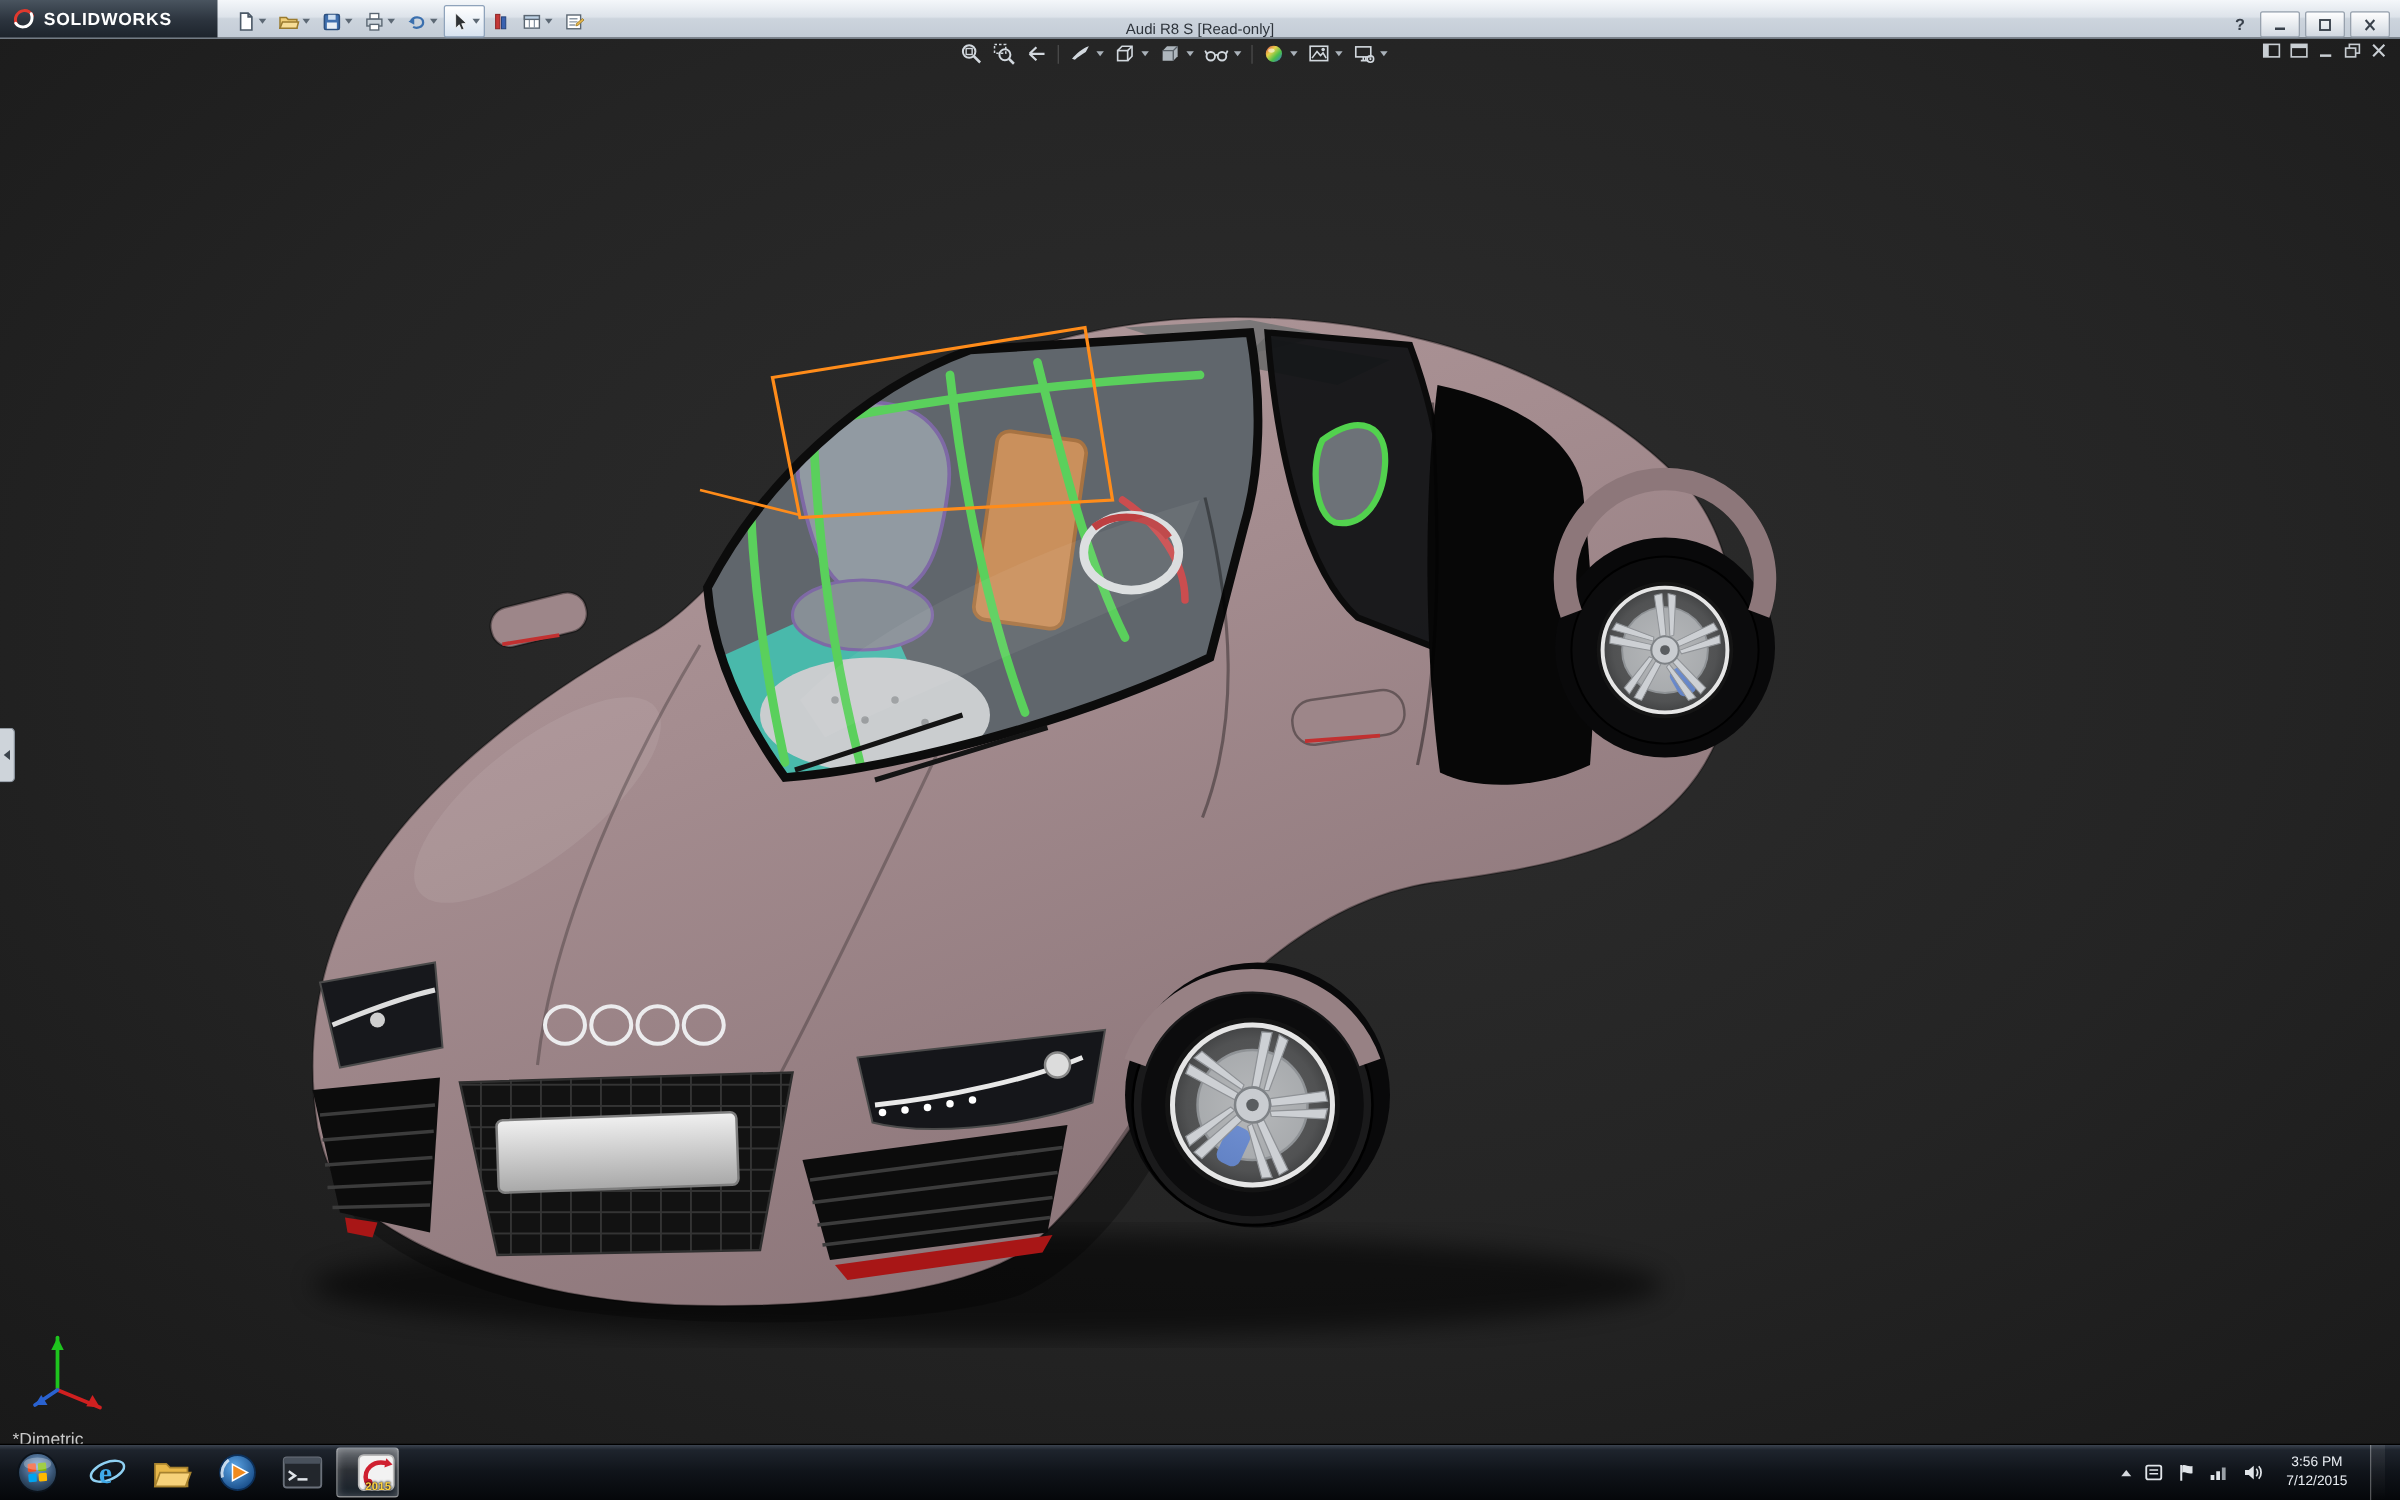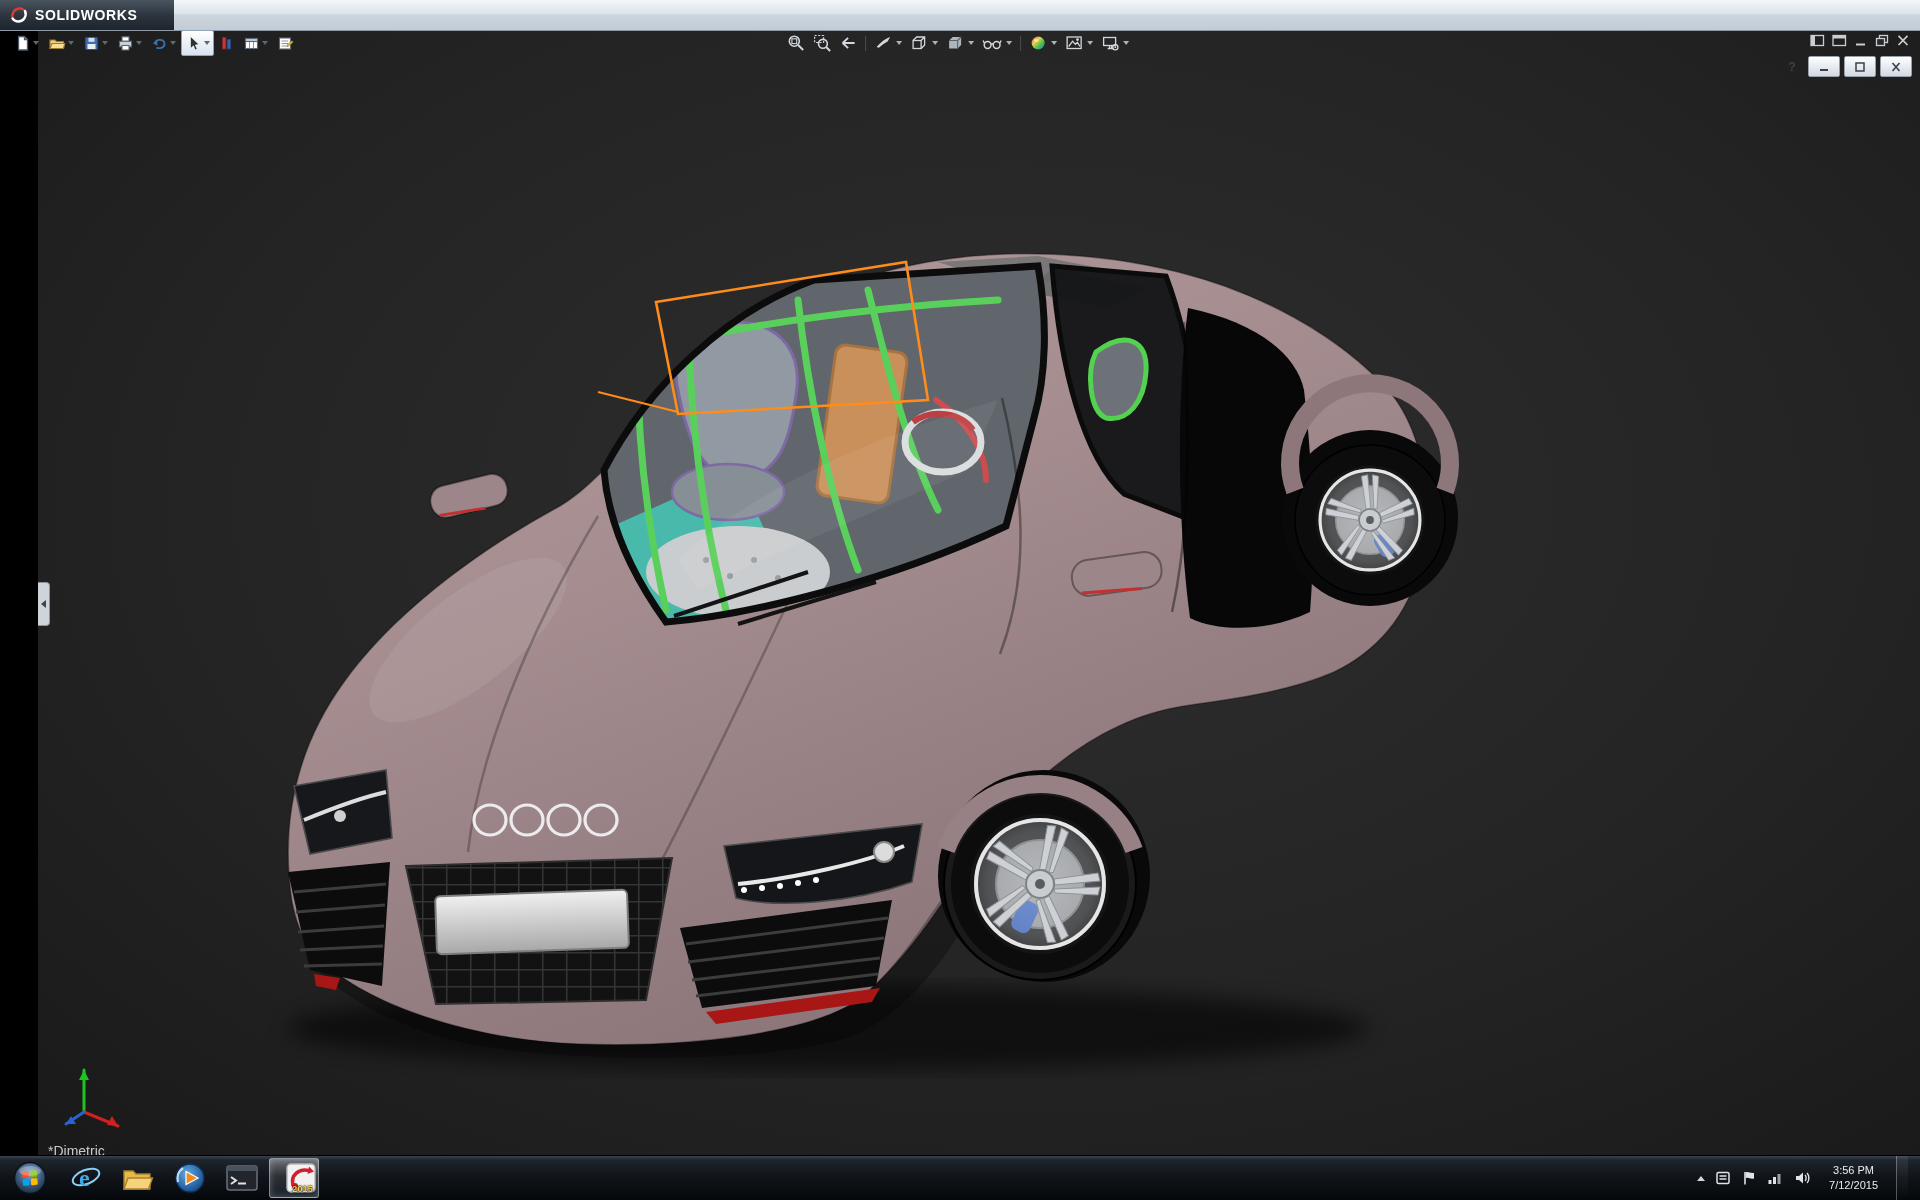--- a/index.html
+++ b/index.html
@@ -2,38 +2,38 @@
 <html><head>
 <meta charset="utf-8">
 <style>
   html,body{margin:0;padding:0;}
   body{width:1920px;height:1200px;position:relative;overflow:hidden;background:#000;
        font-family:"Liberation Sans",sans-serif;-webkit-font-smoothing:antialiased;}
 
   
   .titlebar{position:absolute;top:0;left:0;right:0;height:30px;
     background:linear-gradient(#f4f7fa,#dde3ea 45%,#ccd4dd 50%,#c3ccd6);
-    border-bottom:1px solid #8f9aa6;display:flex;align-items:flex-start;z-index:30;flex-direction:column;}
+    border-bottom:1px solid #8f9aa6;display:flex;align-items:flex-end;z-index:30;}
   .sw-logo{height:100%;width:174px;flex:0 0 auto;
     background:linear-gradient(180deg,#49545f,#2b333d 55%,#1d242c);
     display:flex;align-items:center;gap:7px;padding:0 10px;box-sizing:border-box;}
   .brand{color:#fff;font-weight:bold;font-size:14px;letter-spacing:.6px;}
   .tb-icons{display:flex;align-items:center;padding-left:10px;gap:1px;}
   .tb-btn{height:24px;display:flex;align-items:center;padding:0 3px;border-radius:2px;border:1px solid transparent;}
   .tb-btn.active{border-color:#8fa3bb;background:linear-gradient(#ffffff,#d8e3f0);}
   .caret{width:0;height:0;border-left:3px solid transparent;border-right:3px solid transparent;border-top:4px solid #5c6874;margin-left:2px;}
   .window-title{position:absolute;left:300px;right:300px;text-align:center;font-size:12px;color:#2e343b;pointer-events:none;}
   .caption{margin-left:auto;display:flex;align-items:center;gap:4px;padding-right:8px;z-index:2;}
   .help{font-size:13px;color:#39414b;font-weight:bold;padding:0 8px;}
   .cap-btn{width:30px;height:19px;border:1px solid #97a1ad;border-radius:2px;
     background:linear-gradient(#fefefe,#d2d9e1);display:flex;align-items:center;justify-content:center;}
 
   
   .viewport{position:absolute;top:30px;bottom:44px;left:0;right:0;overflow:hidden;
-    background:radial-gradient(ellipse 1500px 950px at 52% 42%, #2e2e2e 0%, #242424 55%, #181818 100%);margin-left:38px;}
+    background:radial-gradient(ellipse 1500px 950px at 52% 42%, #2e2e2e 0%, #242424 55%, #181818 100%);}
   .hud{position:absolute;top:2px;left:50%;transform:translateX(-56%);display:flex;align-items:center;gap:2px;z-index:5;}
   .hud-btn{display:flex;align-items:center;gap:2px;padding:2px 3px;border-radius:2px;}
   .hud .caret{border-top-color:#aab2ba;}
   .hud-sep{width:1px;height:15px;background:rgba(255,255,255,.18);margin:0 3px;}
   .doc-controls{position:absolute;top:4px;right:10px;display:flex;gap:7px;z-index:5;align-items:center;}
   .doc-btn{display:flex;align-items:center;justify-content:center;}
   .car-stage{position:absolute;inset:0;}
   .triad{position:absolute;left:16px;bottom:24px;z-index:4;}
   .view-label{position:absolute;left:10px;bottom:-3px;color:#c9c9c9;font-size:14px;z-index:4;}
   .fm-tab{position:absolute;left:0;top:552px;width:11px;height:42px;background:#ced4da;
@@ -130,20 +130,21 @@
     </div>
     <div class="tb-btn">
       <svg width="17" height="17" viewBox="0 0 17 17">
         <rect x="2.5" y="3" width="11" height="11" fill="#fff" stroke="#5a6672" stroke-width="1.1"></rect>
         <path d="M4.5 6 H11 M4.5 8.5 H11 M4.5 11 H9" stroke="#8a97a4" stroke-width="1.1"></path>
         <path d="M10 10 L15 5.8 L16.2 7 L11.3 11.3 L9.7 11.7 Z" fill="#e8b84a" stroke="#9a7b2f" stroke-width=".7"></path>
       </svg>
     </div>
   </div>
 
+  <div class="window-title">Audi R8 S [Read-only]</div>
 
   <div class="caption">
     <span class="help">?</span>
     <div class="cap-btn">
       <svg width="12" height="10" viewBox="0 0 12 10">
         <rect x="2" y="7" width="8" height="2" fill="#39414b"></rect>
       </svg>
     </div>
     <div class="cap-btn">
       <svg width="12" height="10" viewBox="0 0 12 10">

